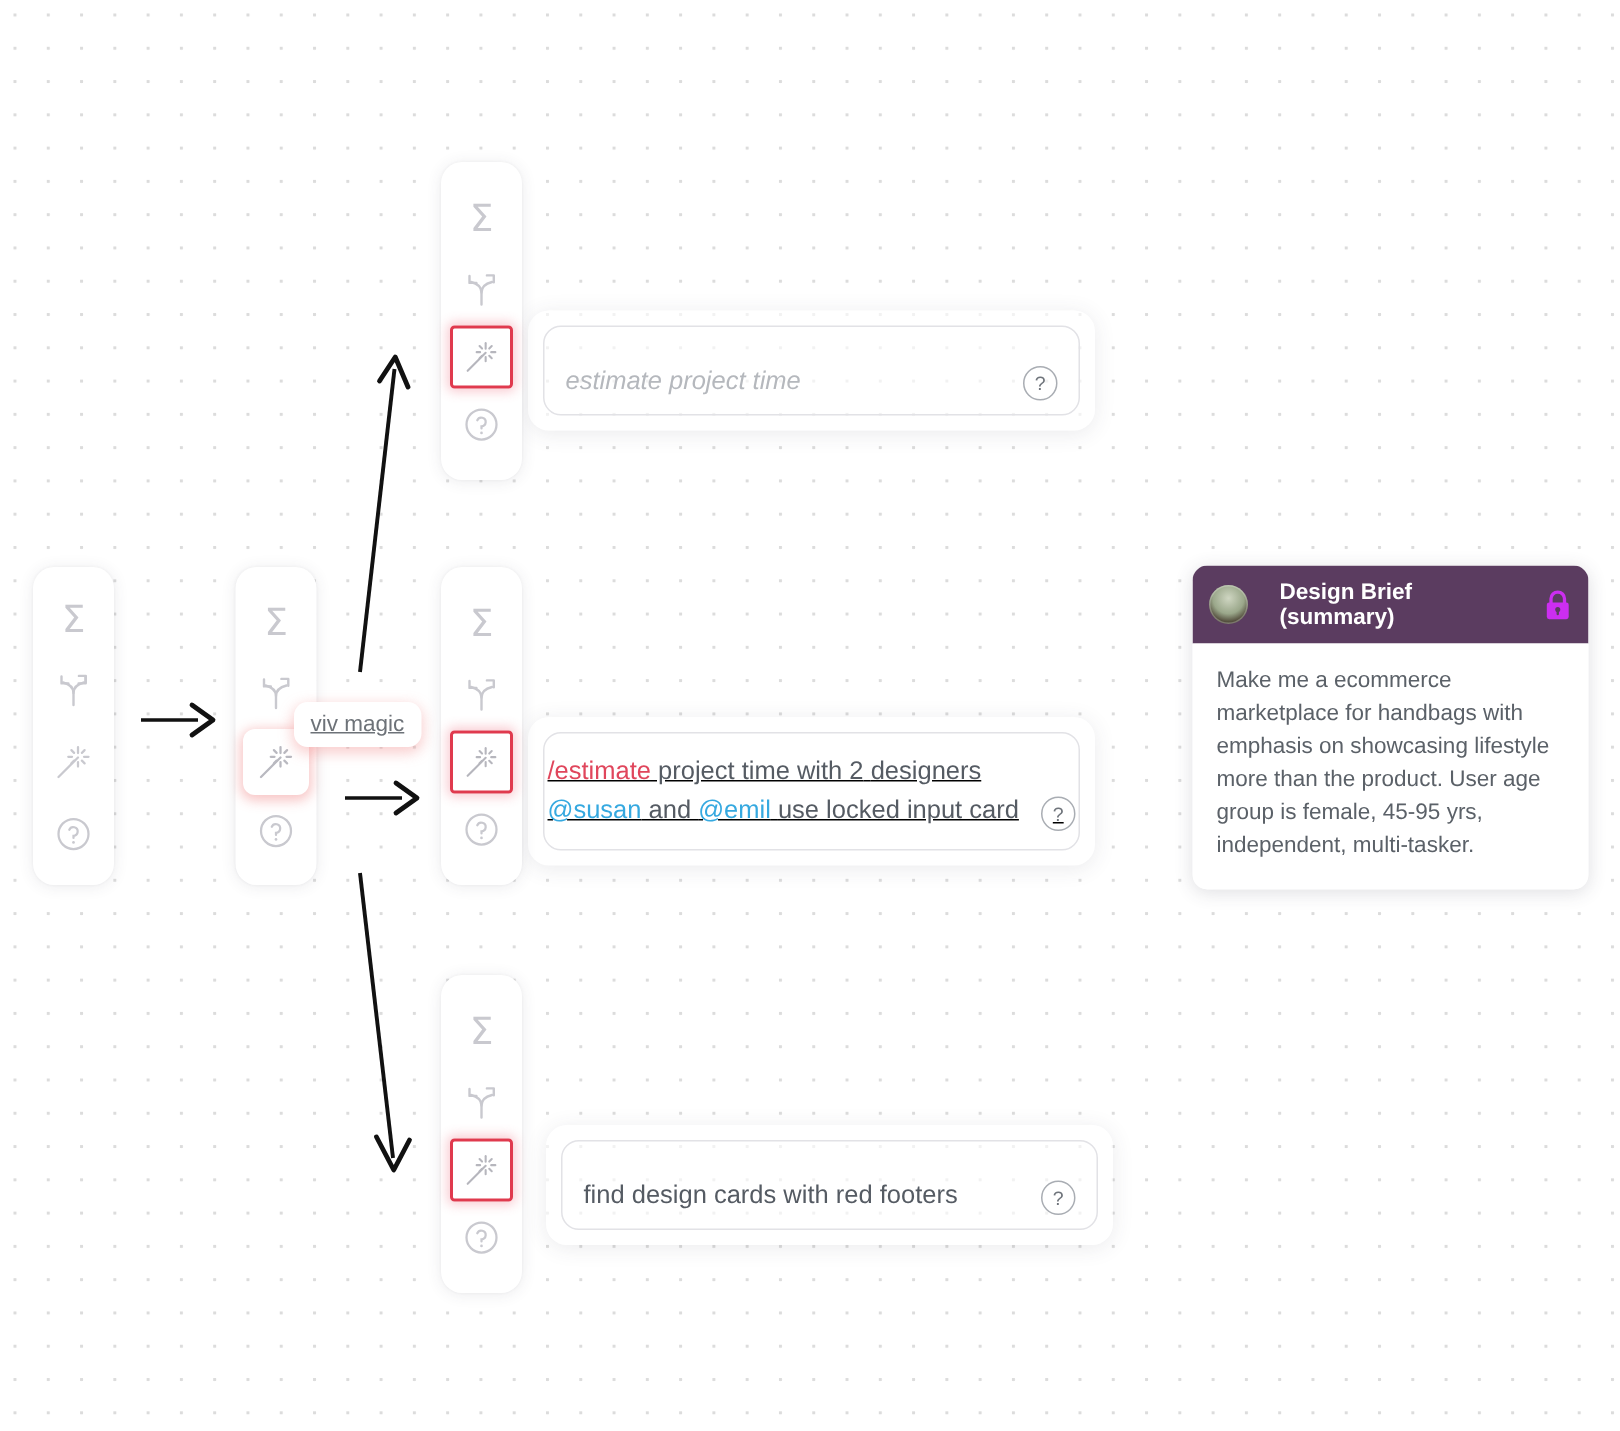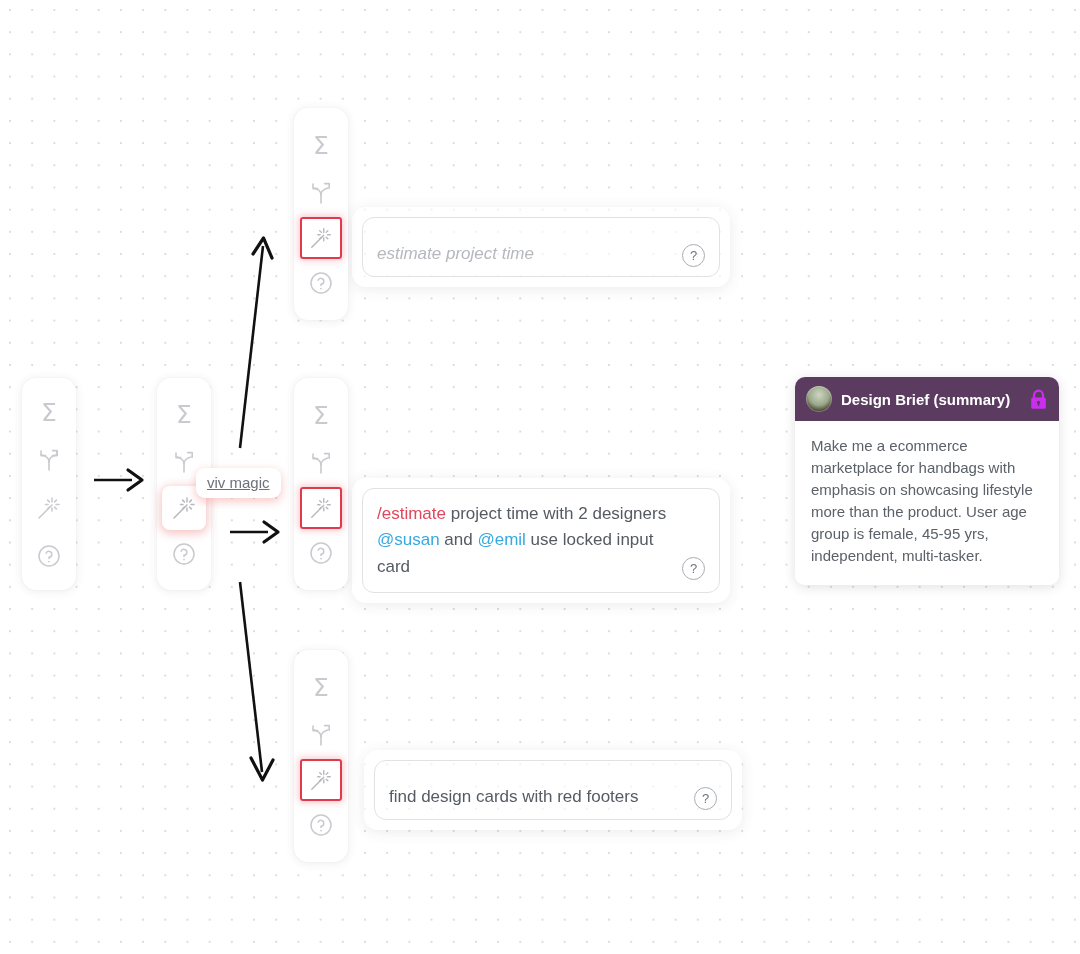--- a/index.html
+++ b/index.html
@@ -134,21 +134,21 @@
     width: 264px;
     border-radius: 10px;
     overflow: hidden;
     box-shadow: 0 2px 12px rgba(60,60,80,.16);
     z-index: 3;
   }
   .brief-head {
     background: #5b3c60;
     display: flex;
     align-items: center;
-    gap: 9px;
+    gap: 21px;
     padding: 9px 11px;
   }
   .brief-head .avatar {
     width: 26px; height: 26px;
     border-radius: 50%;
     background: radial-gradient(circle at 50% 34%, #cfd6c2 0%, #9aa78a 48%, #55503f 72%, #3c3a30 100%);
     flex: 0 0 auto;
     box-shadow: inset 0 0 0 1px rgba(255,255,255,.25);
   }
   .brief-head .title {
@@ -335,21 +335,21 @@
     <div class="tool">
       <svg width="26" height="26" viewBox="0 0 26 26" fill="none" stroke="#c9c9cf" stroke-width="1.5">
         <circle cx="13" cy="13" r="10"></circle>
         <path d="M10.2 10.2 A2.9 2.9 0 1 1 13 14.2 V15.6" stroke-linecap="round"></path>
         <circle cx="13" cy="18.6" r="0.9" fill="#c9c9cf" stroke="none"></circle>
       </svg>
     </div>
   </div>
 
   <div class="card opaque" style="left:352px; top:478px; width:358px;">
-    <div class="field" style="padding:12px 14px;">
+    <div class="field" style="padding:12px 2px;text-decoration:underline;">
       <div class="text solid">
         <span class="tok-cmd">/estimate</span><span> project time with 2</span>
         <span>designers </span><span class="tok-mention">@susan</span><span> and </span><span class="tok-mention">@emil</span>
         <span>use locked input card</span>
       </div>
       <div class="help-circle">?</div>
     </div>
   </div>
 
   <div class="toolbar" style="left:294px; top:650px; height:200px;">

